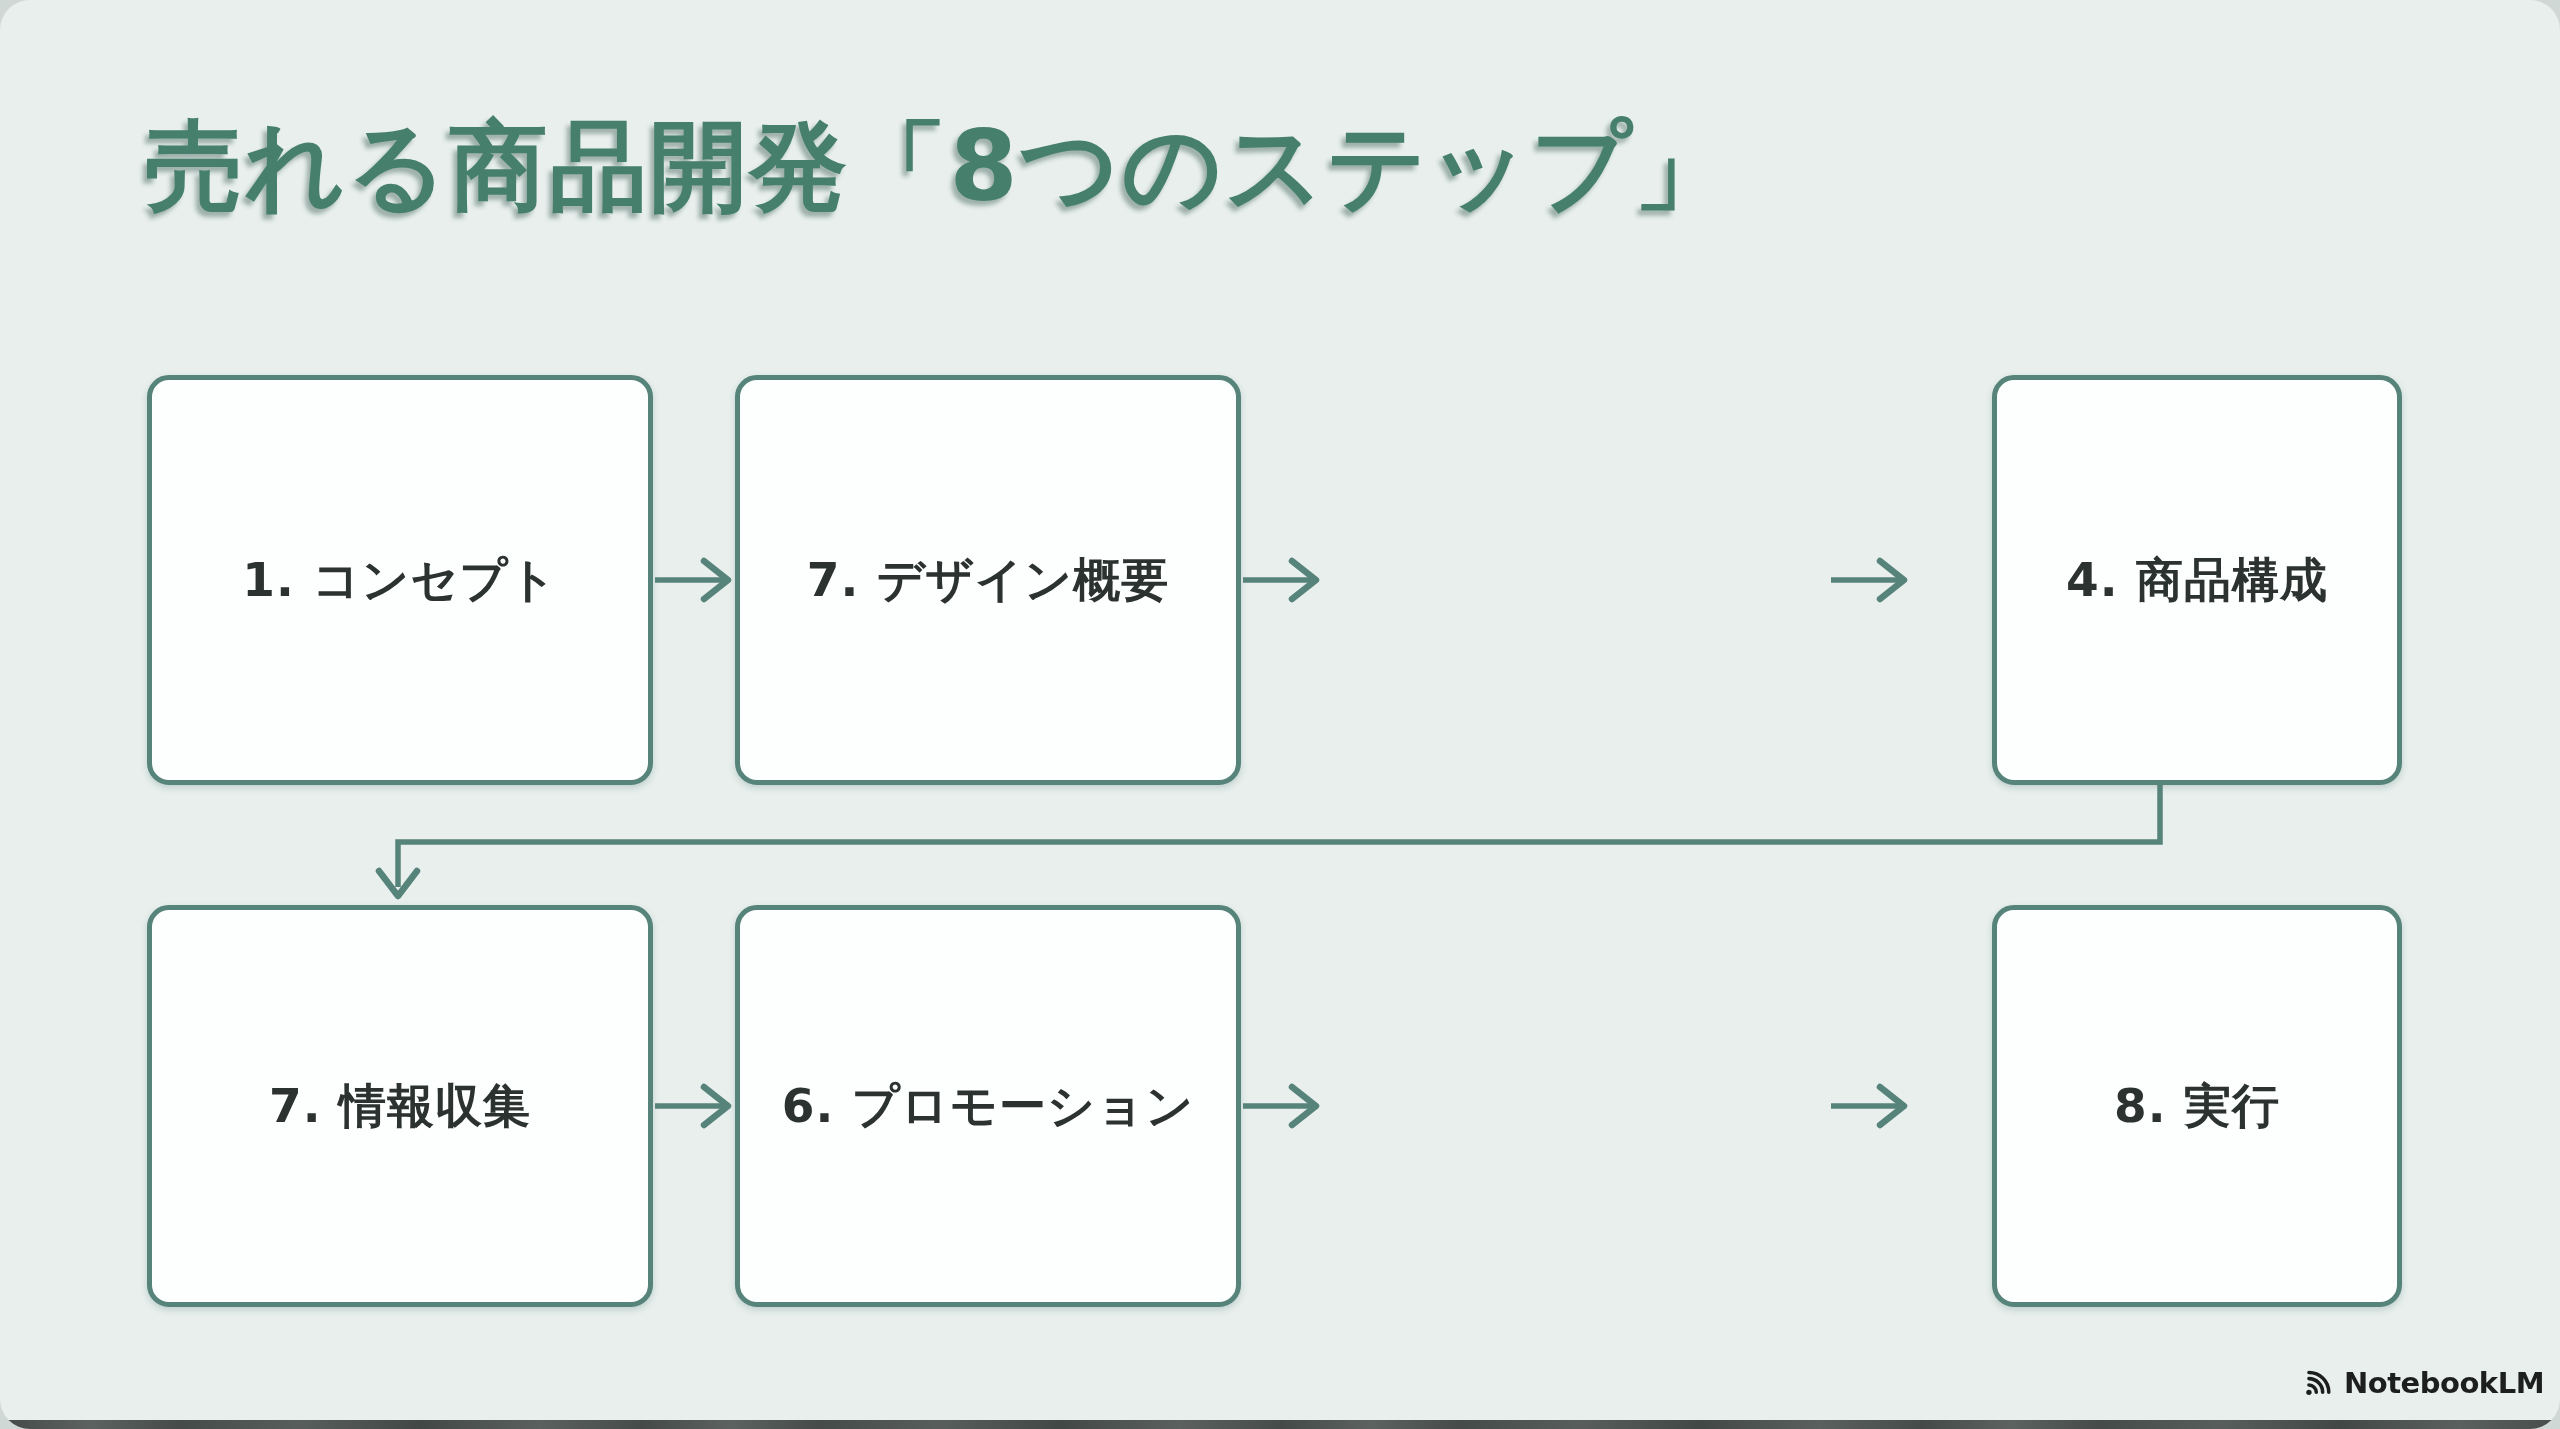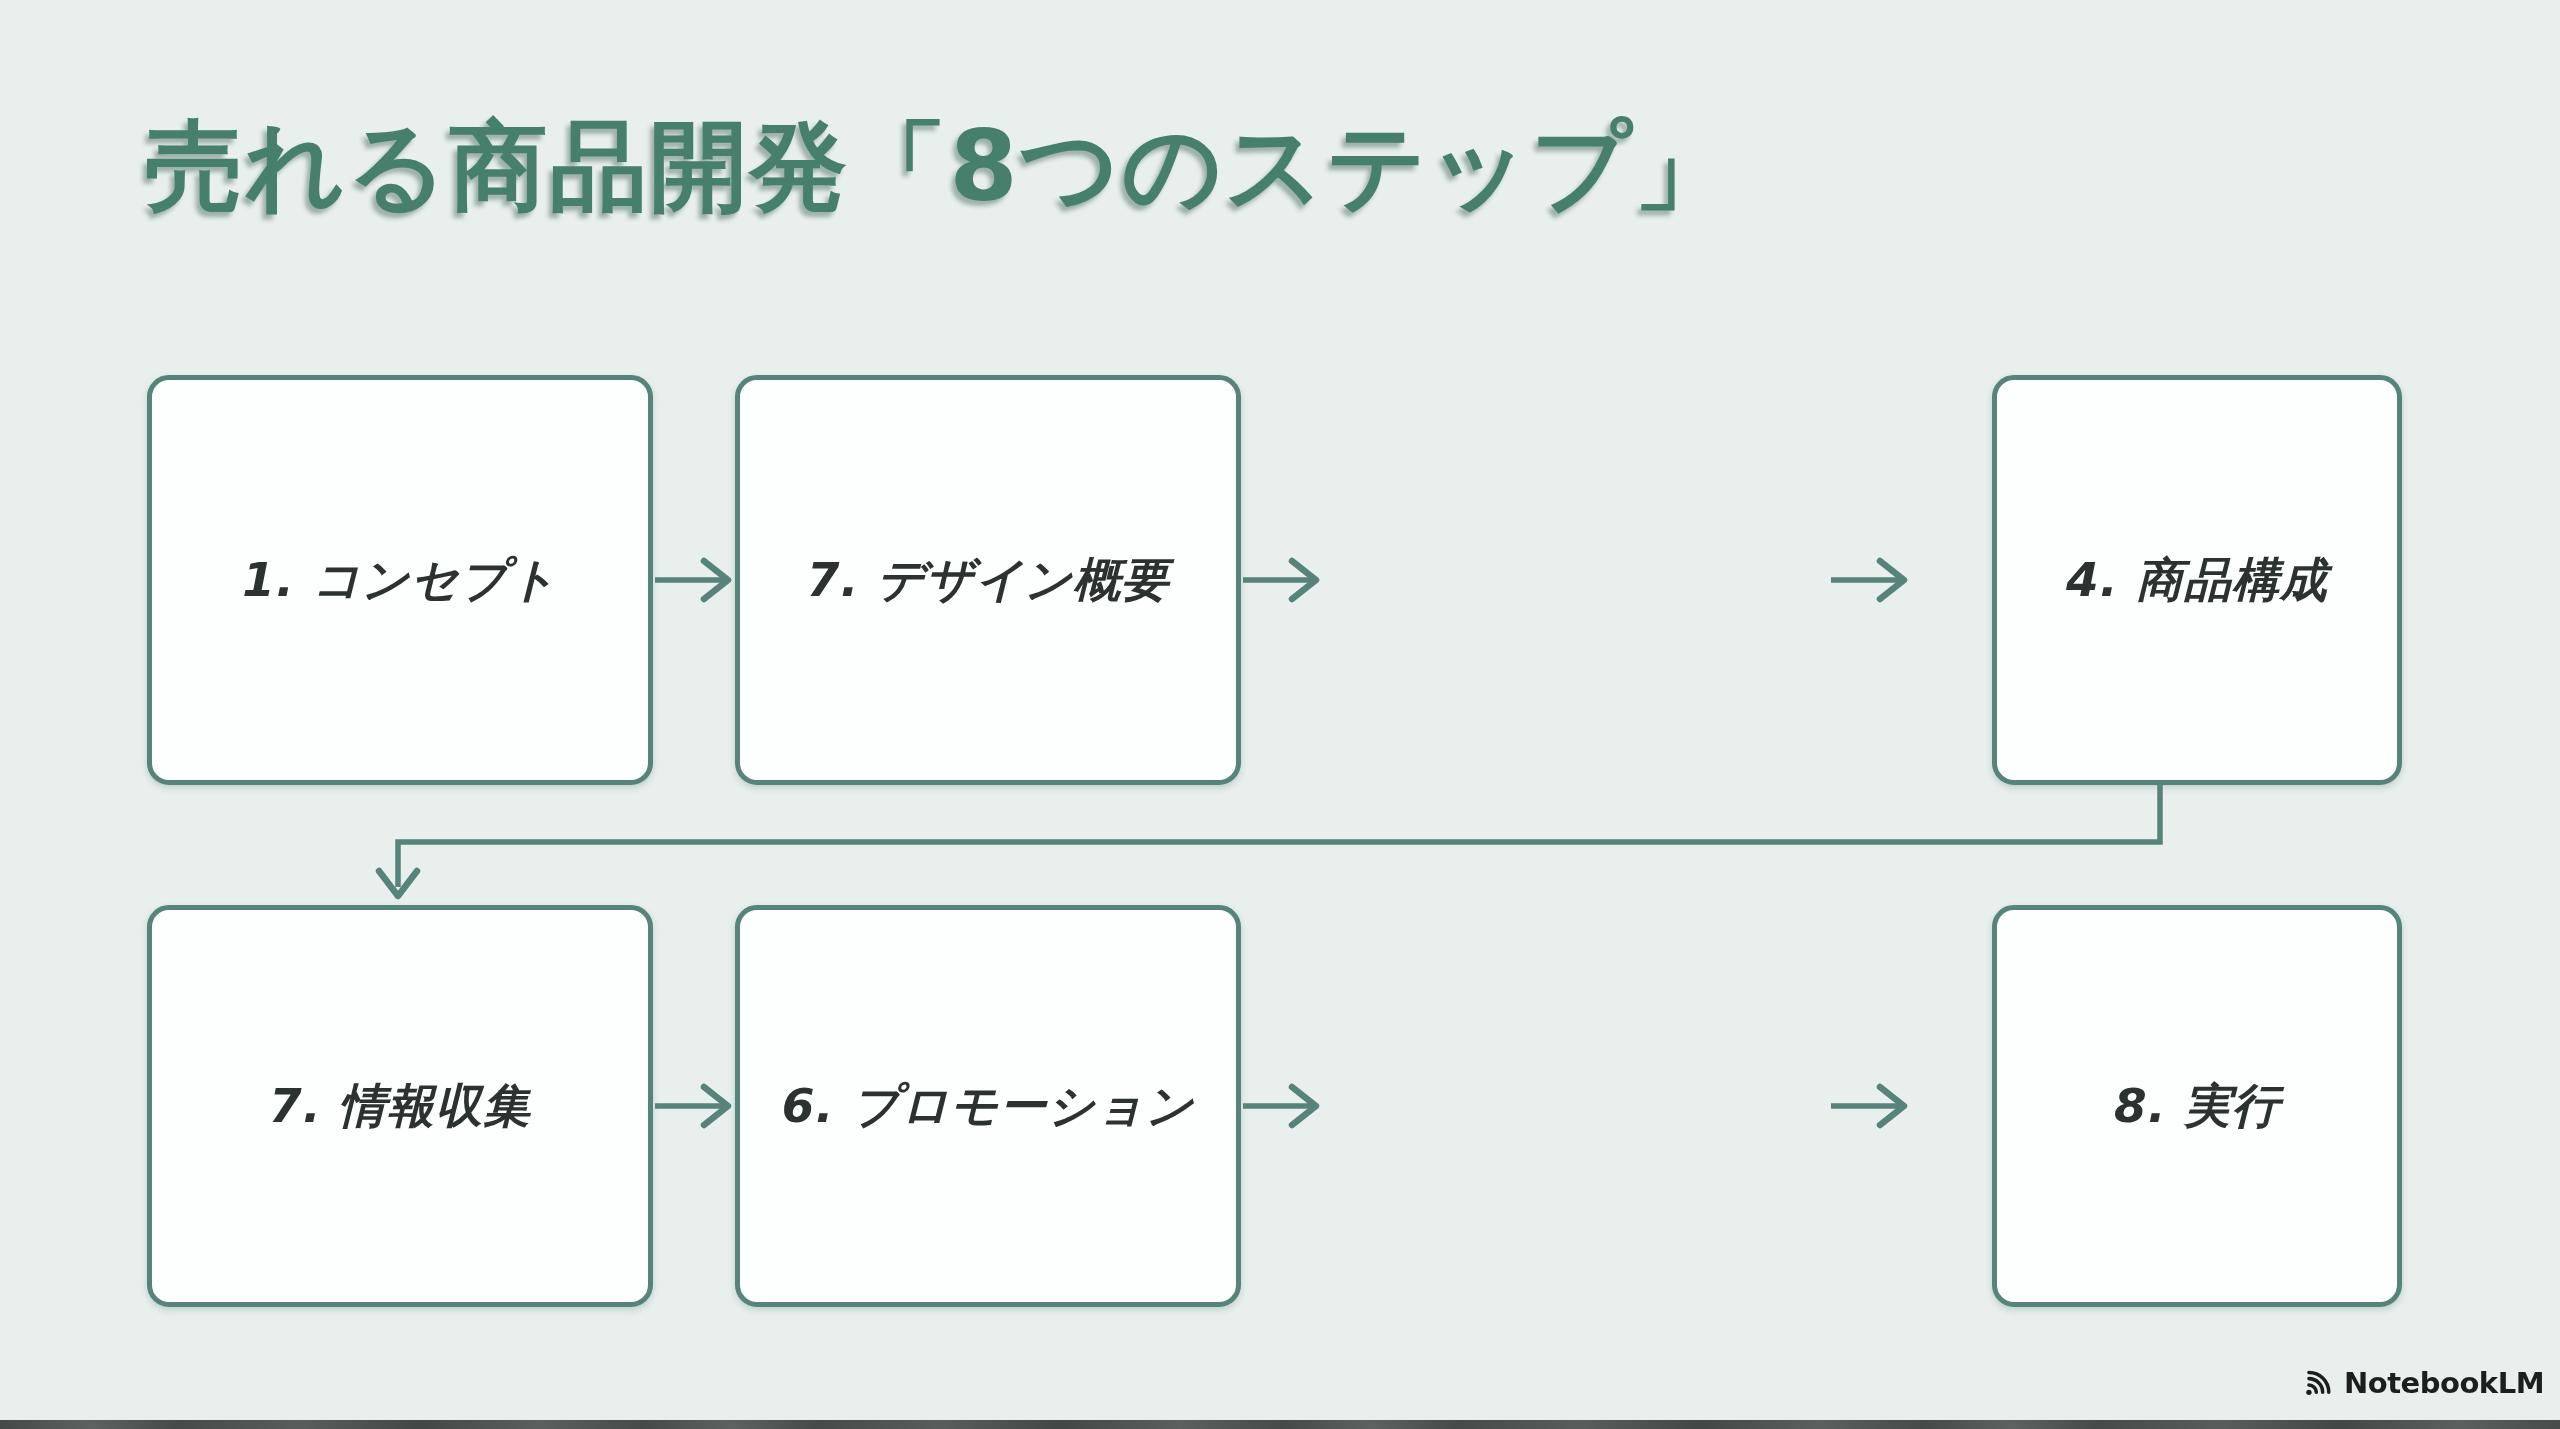--- a/index.html
+++ b/index.html
@@ -12,38 +12,39 @@
     --artifact-color: #3a3f3e;
   }
   * { margin:0; padding:0; box-sizing:border-box; }
   html,body { background:#cfd8d5; }
   body { font-family:"DejaVu Sans","Liberation Sans",sans-serif; }
   .canvas {
     position:relative;
     width:2560px; height:1429px;
     background:var(--bg);
     overflow:hidden;
+    border-radius:30px;
   }
   .slide-title {
     position:absolute;
     left:145px; top:102px;
     font-size:98px;
     font-weight:800;
     letter-spacing:2px;
     color:var(--title-color);
     text-shadow:-4px 5px 4px rgba(38,74,62,0.38);
     white-space:nowrap;
   }
   .step-box {
     position:absolute;
     background:var(--box-fill);
     border:5px solid var(--line-color);
     border-radius:22px;
     box-shadow:0 3px 6px rgba(86,131,122,0.28), inset 0 0 0 1px rgba(255,255,255,0.6);
-    display:flex; align-items:center; justify-content:center;font-style:italic;
+    display:flex; align-items:center; justify-content:center;
   }
   .step-box .label {
     font-size:47px;
     font-weight:700;
     color:var(--box-text);
     letter-spacing:1px;
     white-space:nowrap;
   }
   .row1 { top:375px; height:410px; }
   .row2 { top:905px; height:402px; }

